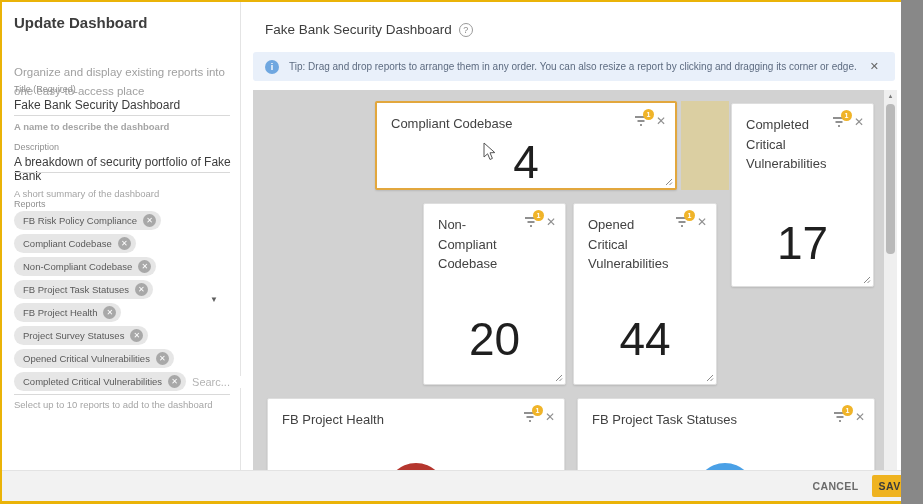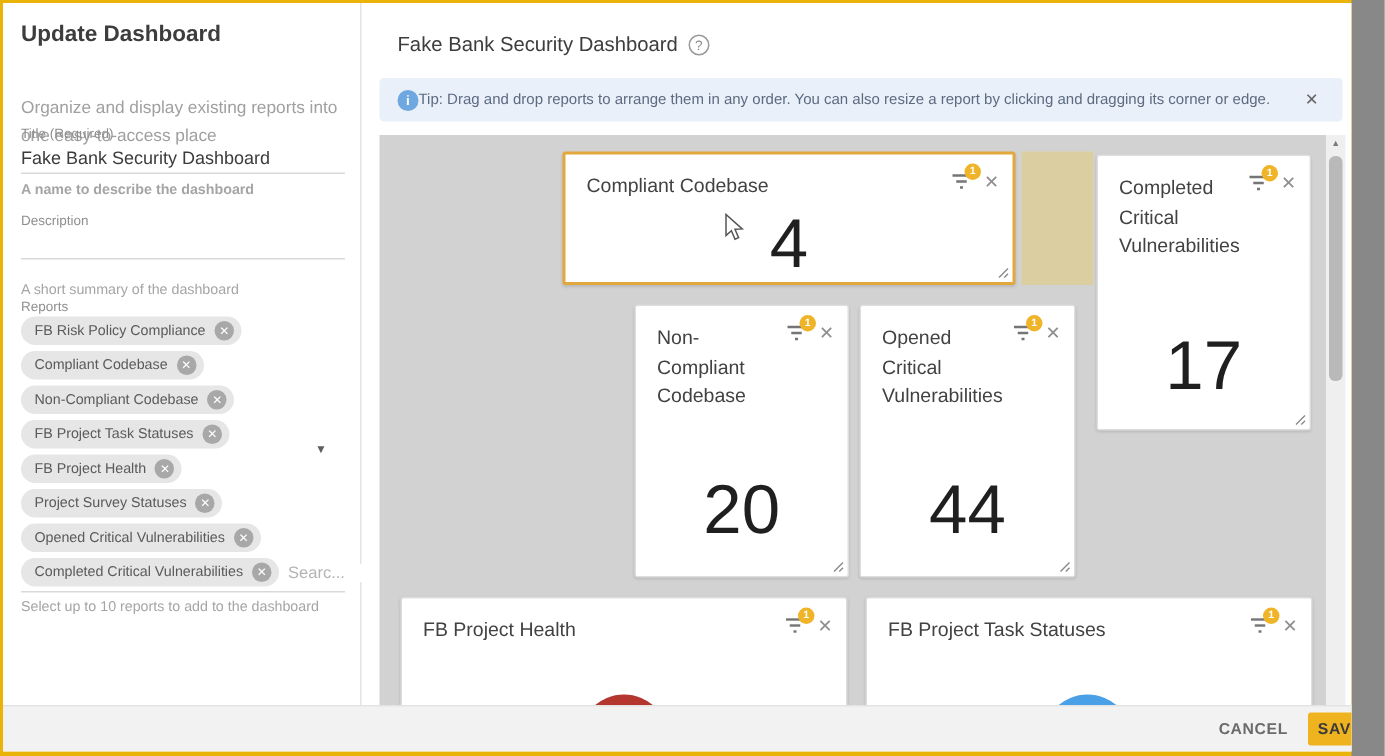--- a/index.html
+++ b/index.html
@@ -21,21 +21,21 @@
   .chip-x { display:inline-flex; align-items:center; justify-content:center; width:13px; height:13px; margin-left:6px; border-radius:50%; background:#a8a8a8; color:#fff; font-size:8px; line-height:1; cursor:pointer; }
   .chip-search { border:none; outline:none; width:64px; font-size:11px; color:#444; font-family:"Liberation Sans",sans-serif; }
   .chip-search::placeholder { color:#b4b4b4; }
   .sb-caret { position:absolute; left:208px; top:293px; font-size:8px; color:#5f5f5f; cursor:pointer; }
 
   
   .main-title { position:absolute; left:263px; top:20px; font-size:13.5px; color:#3d3d3d; display:flex; align-items:center; gap:7px; }
   .help-icon { display:inline-flex; align-items:center; justify-content:center; width:14px; height:14px; border:1px solid #9a9a9a; border-radius:50%; font-size:9px; color:#8a8a8a; }
   .tip-banner { position:absolute; left:251px; top:50px; width:642px; height:29px; background:#e9f0fa; border-radius:3px; display:flex; align-items:center; padding:0 12px; }
   .info-icon { width:14px; height:14px; border-radius:50%; background:#6fa7e0; color:#fff; font-size:9px; font-weight:bold; display:flex; align-items:center; justify-content:center; flex:0 0 auto; }
-  .tip-text { font-size:10px; color:#5d6b80; flex:1; }
+  .tip-text { margin-left:10px; font-size:10px; color:#5d6b80; flex:1; }
   .tip-close { font-size:11px; color:#666; cursor:pointer; padding:2px 4px; }
 
   
   .canvas { position:absolute; left:251px; top:88px; width:631px; height:380px; background:#d2d2d2; overflow:hidden; }
   .card { position:absolute; background:#fff; border:1px solid #dedede; box-shadow:0 1px 2px rgba(0,0,0,.12); border-radius:2px; }
   .card.selected { border:2px solid #e2a73d; }
   .drop-ph { position:absolute; left:428px; top:11px; width:48px; height:89px; background:#dbcfa2; }
   .card1 { left:122px; top:11px; width:302px; height:89px; }
   .card2 { left:478px; top:13px; width:143px; height:184px; }
   .card3 { left:170px; top:113px; width:143px; height:182px; }
@@ -78,20 +78,21 @@
   <div class="sidebar">
     <div class="sb-title">Update Dashboard</div>
     <div class="sb-sub">Organize and display existing reports into one easy-to-access place</div>
 
     <div class="fld-label" style="top:82px;">Title (Required)</div>
     <div class="fld-value" style="top:96px;">Fake Bank Security Dashboard</div>
     <div class="fld-line" style="top:113px;"></div>
     <div class="fld-helper" style="top:119px;font-weight:bold;">A name to describe the dashboard</div>
 
     <div class="fld-label" style="top:140px;">Description</div>
+    <div class="fld-value" style="top:153px;">A breakdown of security portfolio of Fake Bank</div>
     <div class="fld-line" style="top:170px;"></div>
     <div class="fld-helper" style="top:186px;">A short summary of the dashboard</div>
 
     <div class="fld-label" style="top:197px;">Reports</div>
 
     <div class="chips">
       <span class="chip">
             <span>FB Risk Policy Compliance</span>
             <span class="chip-x">✕</span>
           </span>

